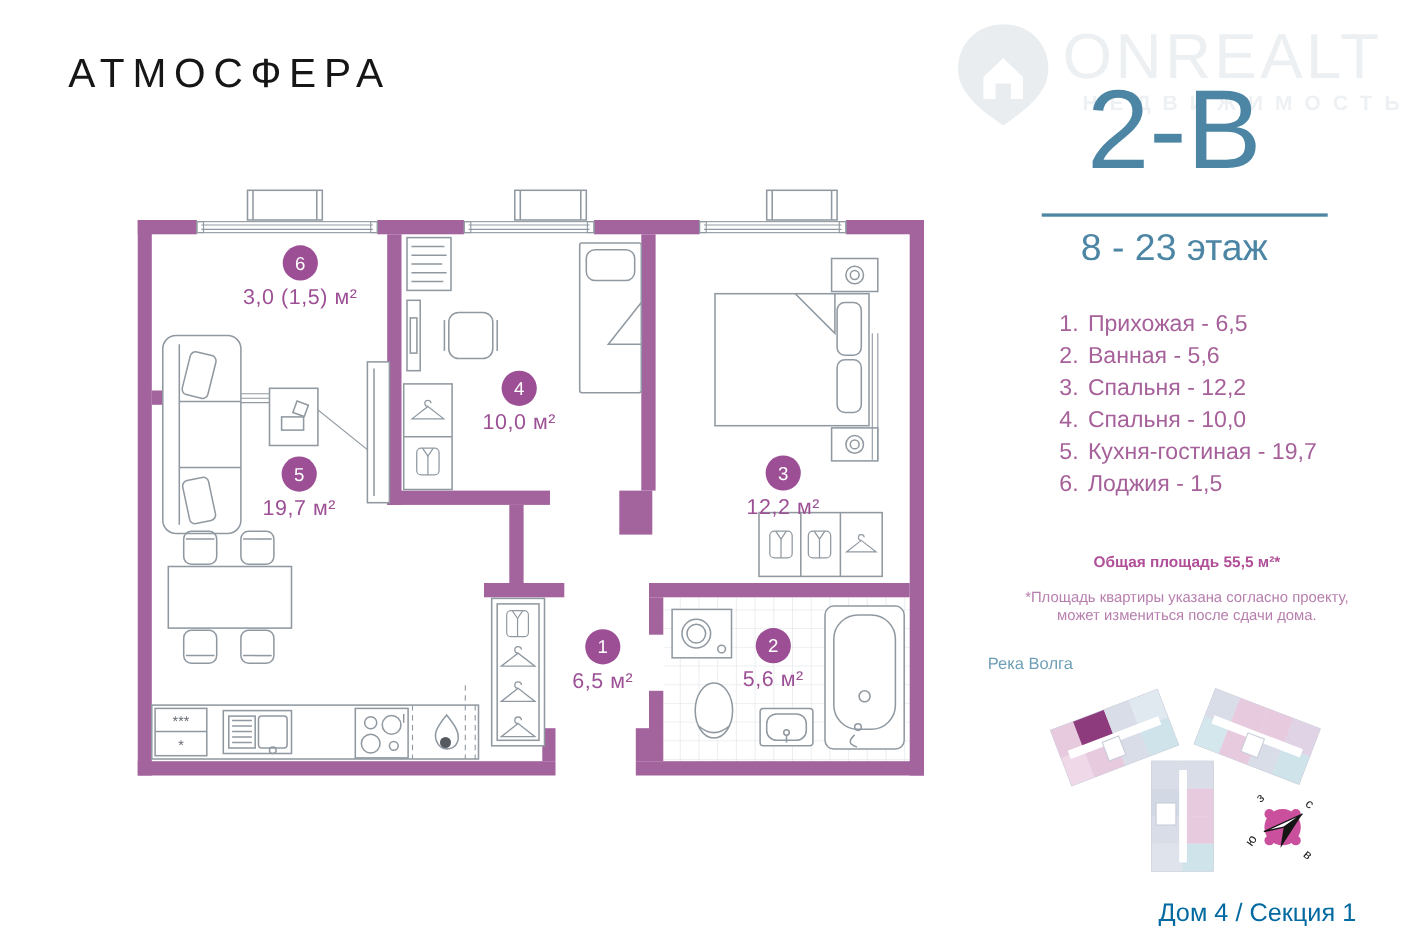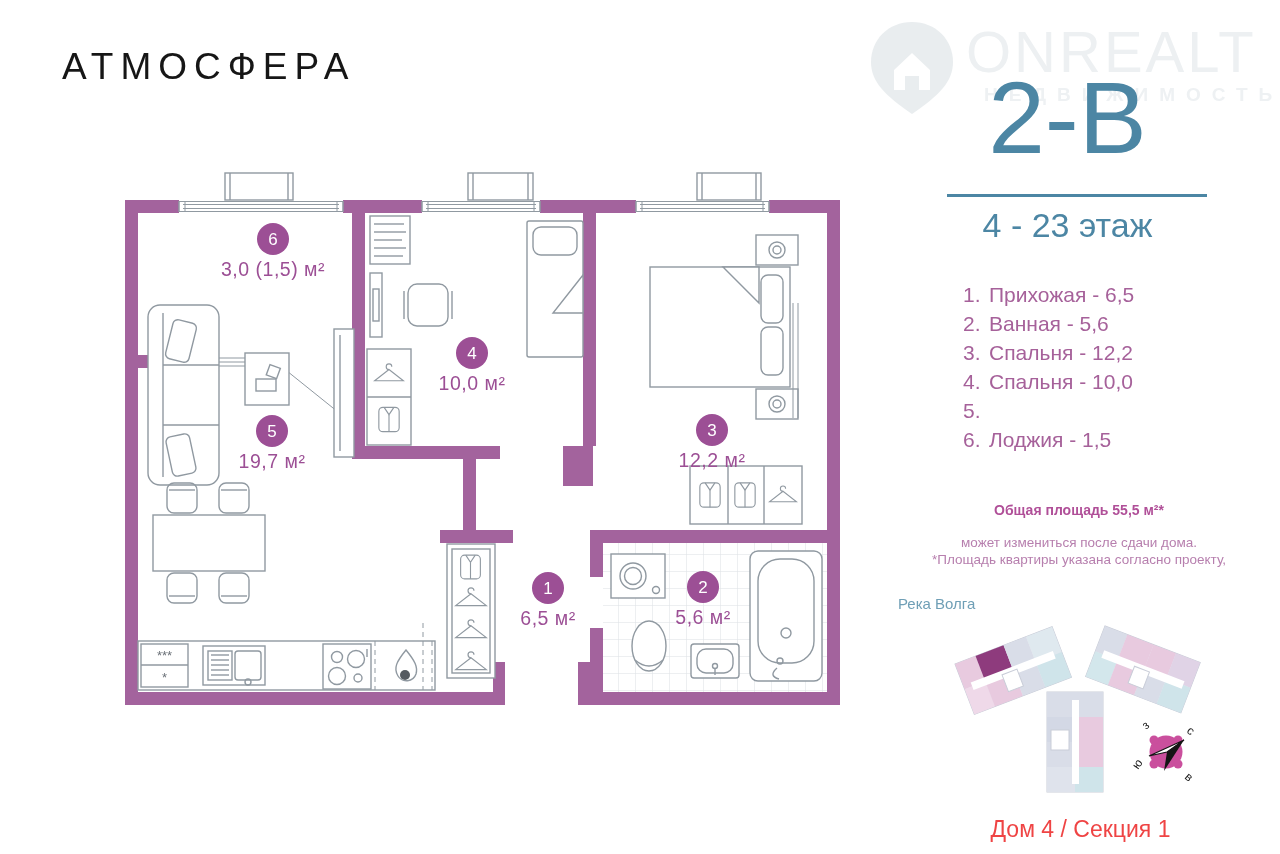--- a/index.html
+++ b/index.html
@@ -25,22 +25,22 @@
   
   .total{position:absolute;left:898px;top:502px;width:362px;text-align:center;
          font-size:14px;font-weight:bold;color:#b04f98;}
   .note{position:absolute;left:898px;top:534px;width:362px;text-align:center;
         font-size:13.5px;line-height:17px;color:#b77fae;}
   
   .river{position:absolute;left:898px;top:595px;width:362px;
          font-size:15px;color:#6f9fb6;}
   .minimap{position:absolute;left:945px;top:612px;}
   .compass{position:absolute;left:1125px;top:710px;}
-  .caption{position:absolute;left:928px;top:816px;width:305px;text-align:center;
-           font-size:23px;color:#ef4444;}
+  .caption{position:absolute;left:928px;top:816px;width:305px;text-align:right;
+           font-size:23px;color:#0369a1;}
   
   .plan{position:absolute;left:125px;top:163px;}
   .w{fill:#a3639d;}
   .fur{stroke:#9099a1;stroke-width:1.4;fill:none;}
   .furw{stroke:#9099a1;stroke-width:1.4;fill:#ffffff;}
   .lbl-circle{fill:#9c4f95;}
   .lbl-num{fill:#ffffff;font-size:17px;text-anchor:middle;}
   .lbl-area{fill:#9c4f95;font-size:19.5px;text-anchor:middle;letter-spacing:0.5px;}
   .thin{stroke:#9099a1;stroke-width:1;fill:none;}
   .dash{stroke:#9099a1;stroke-width:1;stroke-dasharray:5 4;fill:none;}
@@ -55,52 +55,53 @@
     <path d="M50 6 C26 6 9 24 9 46 c0 19 13 33 41 52 28-19 41-33 41-52 C91 24 74 6 50 6 Z" fill="#e9edef"></path>
     <path d="M32 54 L50 37 L68 54 L68 74 L57 74 L57 60 L43 60 L43 74 L32 74 Z" fill="#ffffff"></path>
   </svg>
   <div class="wm wm-brand">ONREALT</div>
   <div class="wm wm-sub">НЕДВИЖИМОСТЬ</div>
 
   <div class="logo">АТМОСФЕРА</div>
 
   <div class="unit-code">2-В</div>
   <div class="unit-line"></div>
-  <div class="floors">4 - 23 этаж</div>
+  <div class="floors">8 - 23 этаж</div>
 
   <div class="room-list">
     <div class="row">
         <span class="num">1.</span>
         <span>Прихожая - 6,5</span>
       </div>
     <div class="row">
         <span class="num">2.</span>
         <span>Ванная - 5,6</span>
       </div>
     <div class="row">
         <span class="num">3.</span>
         <span>Спальня - 12,2</span>
       </div>
     <div class="row">
         <span class="num">4.</span>
         <span>Спальня - 10,0</span>
       </div>
     <div class="row">
         <span class="num">5.</span>
+        <span>Кухня-гостиная - 19,7</span>
       </div>
     <div class="row">
         <span class="num">6.</span>
         <span>Лоджия - 1,5</span>
       </div>
   </div>
 
   <div class="total">Общая площадь 55,5 м²*</div>
   <div class="note">
+    <div>*Площадь квартиры указана согласно проекту,</div>
     <div>может измениться после сдачи дома.</div>
-    <div>*Площадь квартиры указана согласно проекту,</div>
   </div>
 
   <div class="river">Река Волга</div>
   <svg class="minimap" width="280" height="195" viewBox="0 0 280 195">
 
     <g transform="translate(10,52) rotate(-21)">
       <rect x="0" y="0" width="104" height="54" fill="#e9e2ee" stroke="#c9cdd8"></rect>
       <rect x="0" y="0" width="22" height="27" fill="#e8cadf"></rect>
         <rect x="22" y="0" width="30" height="27" fill="#8e3b7d"></rect>
         <rect x="52" y="0" width="24" height="27" fill="#d9dde8"></rect>

